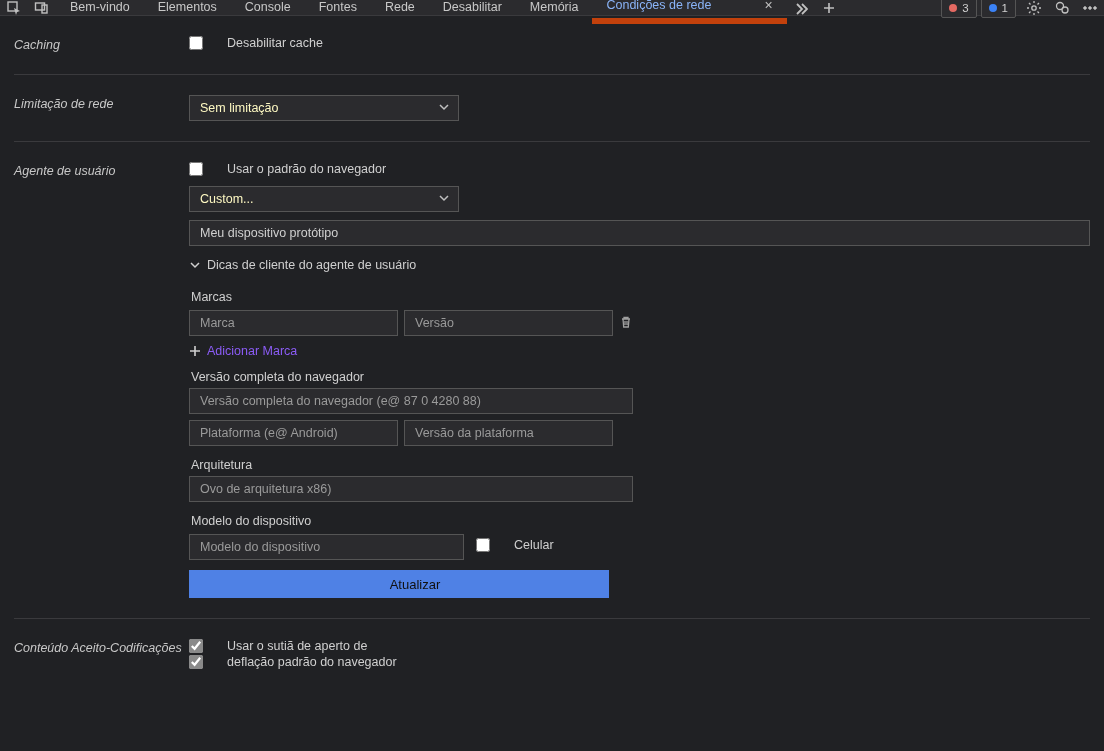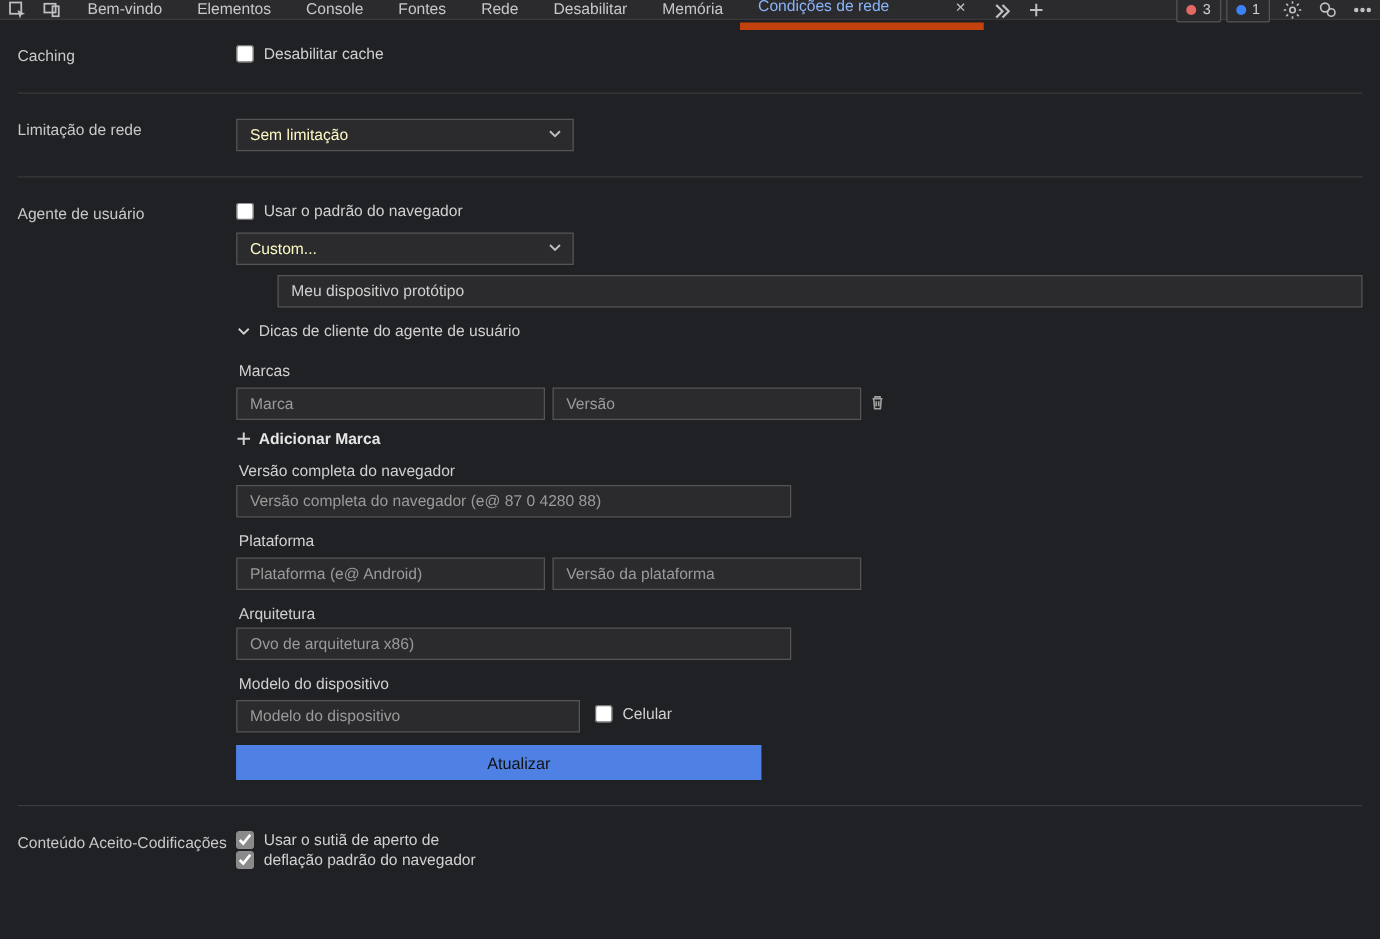--- a/index.html
+++ b/index.html
@@ -66,25 +66,26 @@
   .section {
     display: flex;
     padding: 20px 0;
     border-bottom: 1px solid #3a3a3d;
   }
   .section:last-child { border-bottom: none; }
   .section-label {
     flex: 0 0 175px;
     padding-top: 2px;
     color: #c8c8c8;
+    font-style: italic;
   }
   .section-body { flex: 1; }
 
   .chk-row {
-    display: flex; align-items: center; gap: 8px;
+    display: flex; align-items: center; gap: 24px;
     margin-bottom: 4px;
   }
   input[type=checkbox] {
     width: 14px; height: 14px;
     accent-color: #8a8a8a;
     background:#3a3a3d;
   }
 
   .select {
     position: relative;
@@ -106,63 +107,62 @@
     border: 1px solid #555;
     background: #2b2b2e;
     color: #d0d0d0;
     padding: 0 10px;
     font-family: inherit;
     font-size: 12.5px;
     outline: none;
   }
   .text-input::placeholder { color: #9a9a9a; }
   .full { width: 100%; }
-  .w205 { width: 247px; }
+  .w205 { width: 209px; }
   .w420 { width: 444px; }
 
   .ua-input-row {
     display: flex; gap: 6px; margin-top: 6px; align-items: center;
   }
   .expand-row {
     display: flex; align-items: center; gap: 6px;
     margin-top: 12px;
     color: #d0d0d0;
   }
   .expand-row svg { stroke: #d0d0d0; }
 
   .sub-block { margin-top: 18px; }
   .sub-block .fld-label {
     margin: 12px 0 4px 2px;
     color: #d0d0d0;
   }
   .add-row {
     display: flex; align-items: center; gap: 6px;
     margin-top: 8px;
-    color: #e5e5e5;
+    color: #8b5cf6;
     cursor: pointer;
-    font-weight: bold;
   }
 
   .btn-primary {
     width: 420px;
     height: 28px;
     background: #4f81e5;
     border: 1px solid #4f81e5;
     color: #111;
     font-size: 13px;
     display: flex; align-items: center; justify-content: center;
     margin-top: 10px;
     cursor: pointer;
     padding-left: 32px;
   }
 
   .trash svg { stroke: #a0a0a0; }
 
   .sel-ua { margin-top: 10px; }
-  .ua-text { margin-top: 8px; margin-left: 33px; }
+  .ua-text { margin-top: 8px; }
 
   .stacked-encodings .chk-row { margin-bottom: 2px; }
 </style>
 </head>
 <body>
 
 <div class="tabbar">
   <div class="icon-btn">
     <svg width="16" height="16" viewBox="0 0 16 16" fill="none" stroke-width="1.4">
       <rect x="2" y="2" width="9" height="9"></rect>
@@ -318,21 +318,20 @@
         <div class="add-row">
           <svg width="12" height="12" viewBox="0 0 12 12" stroke="#d0d0d0" stroke-width="1.6">
               <path d="M6 1v10M1 6h10"></path>
             </svg>
           <span>Adicionar Marca</span>
         </div>
 
         <div class="fld-label">Versão completa do navegador</div>
         <input class="text-input w420" placeholder="Versão completa do navegador (e@ 87 0 4280 88)" style="">
 
-        <div class="fld-label">Plataforma</div>
         <div class="ua-input-row">
           <input class="text-input w205" placeholder="Plataforma (e@ Android)" style="">
           <input class="text-input w205" placeholder="Versão da plataforma" style="">
         </div>
 
         <div class="fld-label">Arquitetura</div>
         <input class="text-input w420" placeholder="Ovo de arquitetura x86)" style="">
 
         <div class="fld-label">Modelo do dispositivo</div>
         <div class="ua-input-row">

